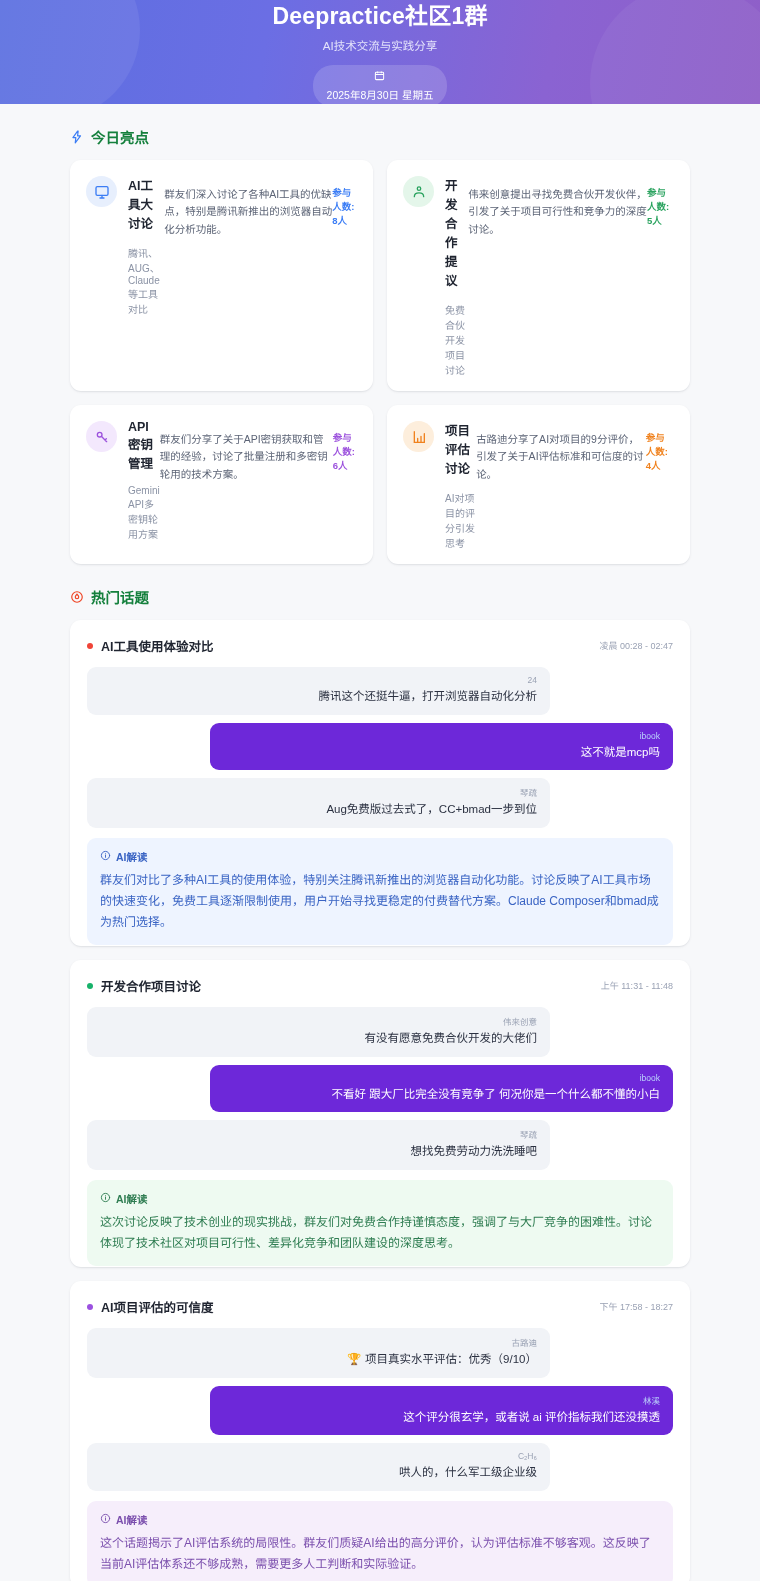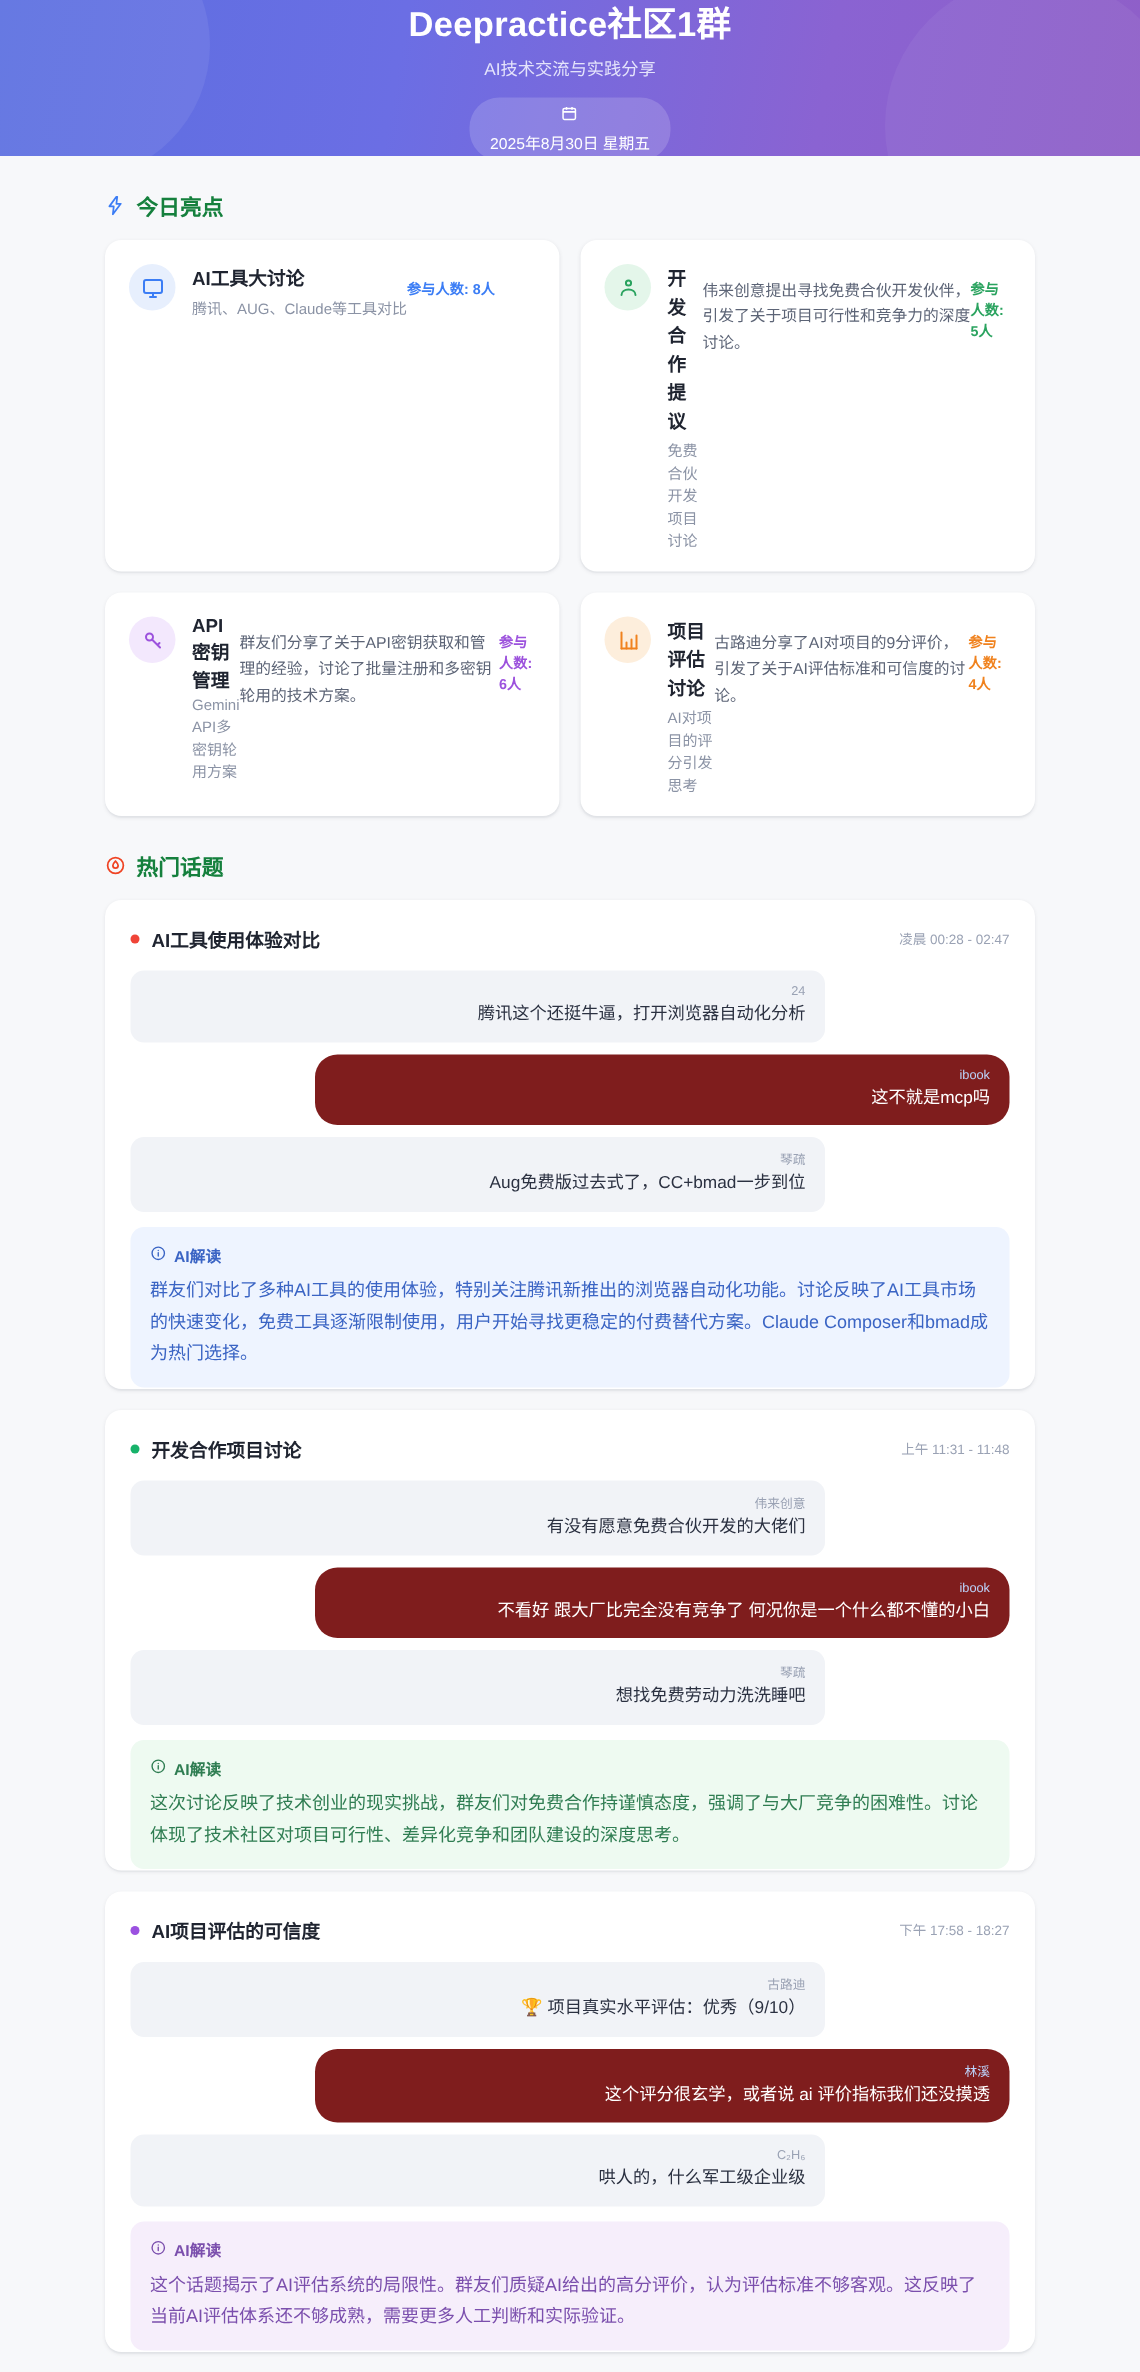--- a/index.html
+++ b/index.html
@@ -101,21 +101,21 @@
   }
   .hl-head { display: flex; gap: 11px; align-items: flex-start; }
   .hl-ico {
     width: 31px; height: 31px;
     border-radius: 50%;
     display: flex; align-items: center; justify-content: center;
     flex: 0 0 31px;
     margin-top: 1px;
   }
   .hl-title { font-size: 12.5px; font-weight: bold; color: #1f2430; }
-  .hl-sub { font-size: 10px; color: #8b93a5; margin-top: 3px; }
+  .hl-sub { font-size: 10px; color: #8b93a5; margin-top: 13px; }
   .hl-desc {
     font-size: 10.5px;
     line-height: 1.65;
     color: #5c6476;
     margin-top: 11px;
   }
   .hl-count { font-size: 9.5px; font-weight: bold; margin-top: 10px; }
 
   
   .topic-card {
@@ -137,21 +137,21 @@
 
   .msg-row { display: flex; margin-bottom: 8px; }
   .msg-row.right { justify-content: flex-end; }
   .bubble {
     border-radius: 9px;
     padding: 8px 13px 10px 13px;
     max-width: 79%;
     text-align: right;
   }
   .bubble.left { background: #f1f3f7; width: 79%; }
-  .bubble.right { background: #7f1d1d; width: 79%; border-radius: 15px; }
+  .bubble.right { background: #6d28d9; width: 79%; }
   .msg-author { font-size: 8.5px; color: #9aa2b4; margin-bottom: 3px; }
   .bubble.right .msg-author { color: #bcd4fc; }
   .msg-text { font-size: 11.5px; color: #2b3141; line-height: 1.45; font-weight: 500; }
   .bubble.right .msg-text { color: #ffffff; }
 
   .ai-box {
     margin-top: 10px;
     border-radius: 9px;
     padding: 11px 13px 12px 13px;
   }
@@ -222,20 +222,21 @@
                 <svg width="16" height="16" viewBox="0 0 24 24" fill="none" stroke="#3b7df5" stroke-width="2" stroke-linecap="round" stroke-linejoin="round">
                   <rect x="3" y="4" width="18" height="13" rx="2"></rect>
                   <path d="M9 21h6M12 17v4"></path>
                 </svg>
               </div>
       <div>
         <div class="hl-title">AI工具大讨论</div>
         <div class="hl-sub">腾讯、AUG、Claude等工具对比</div>
       </div>
     </div>
+    <div class="hl-desc">群友们深入讨论了各种AI工具的优缺点，特别是腾讯新推出的浏览器自动化分析功能。</div>
     <div class="hl-count" style="color:#3b7df5">参与人数: 8人</div>
           </div>
           <div class="hl-card">
     <div class="hl-head">
       <div class="hl-ico" style="background:#e4f6ea">
                 <svg width="16" height="16" viewBox="0 0 24 24" fill="none" stroke="#2aa35f" stroke-width="2" stroke-linecap="round" stroke-linejoin="round">
                   <circle cx="12" cy="7" r="2.6"></circle>
                   <path d="M5 19c0-3.4 3.1-5.6 7-5.6s7 2.2 7 5.6"></path>
                 </svg>
               </div>

